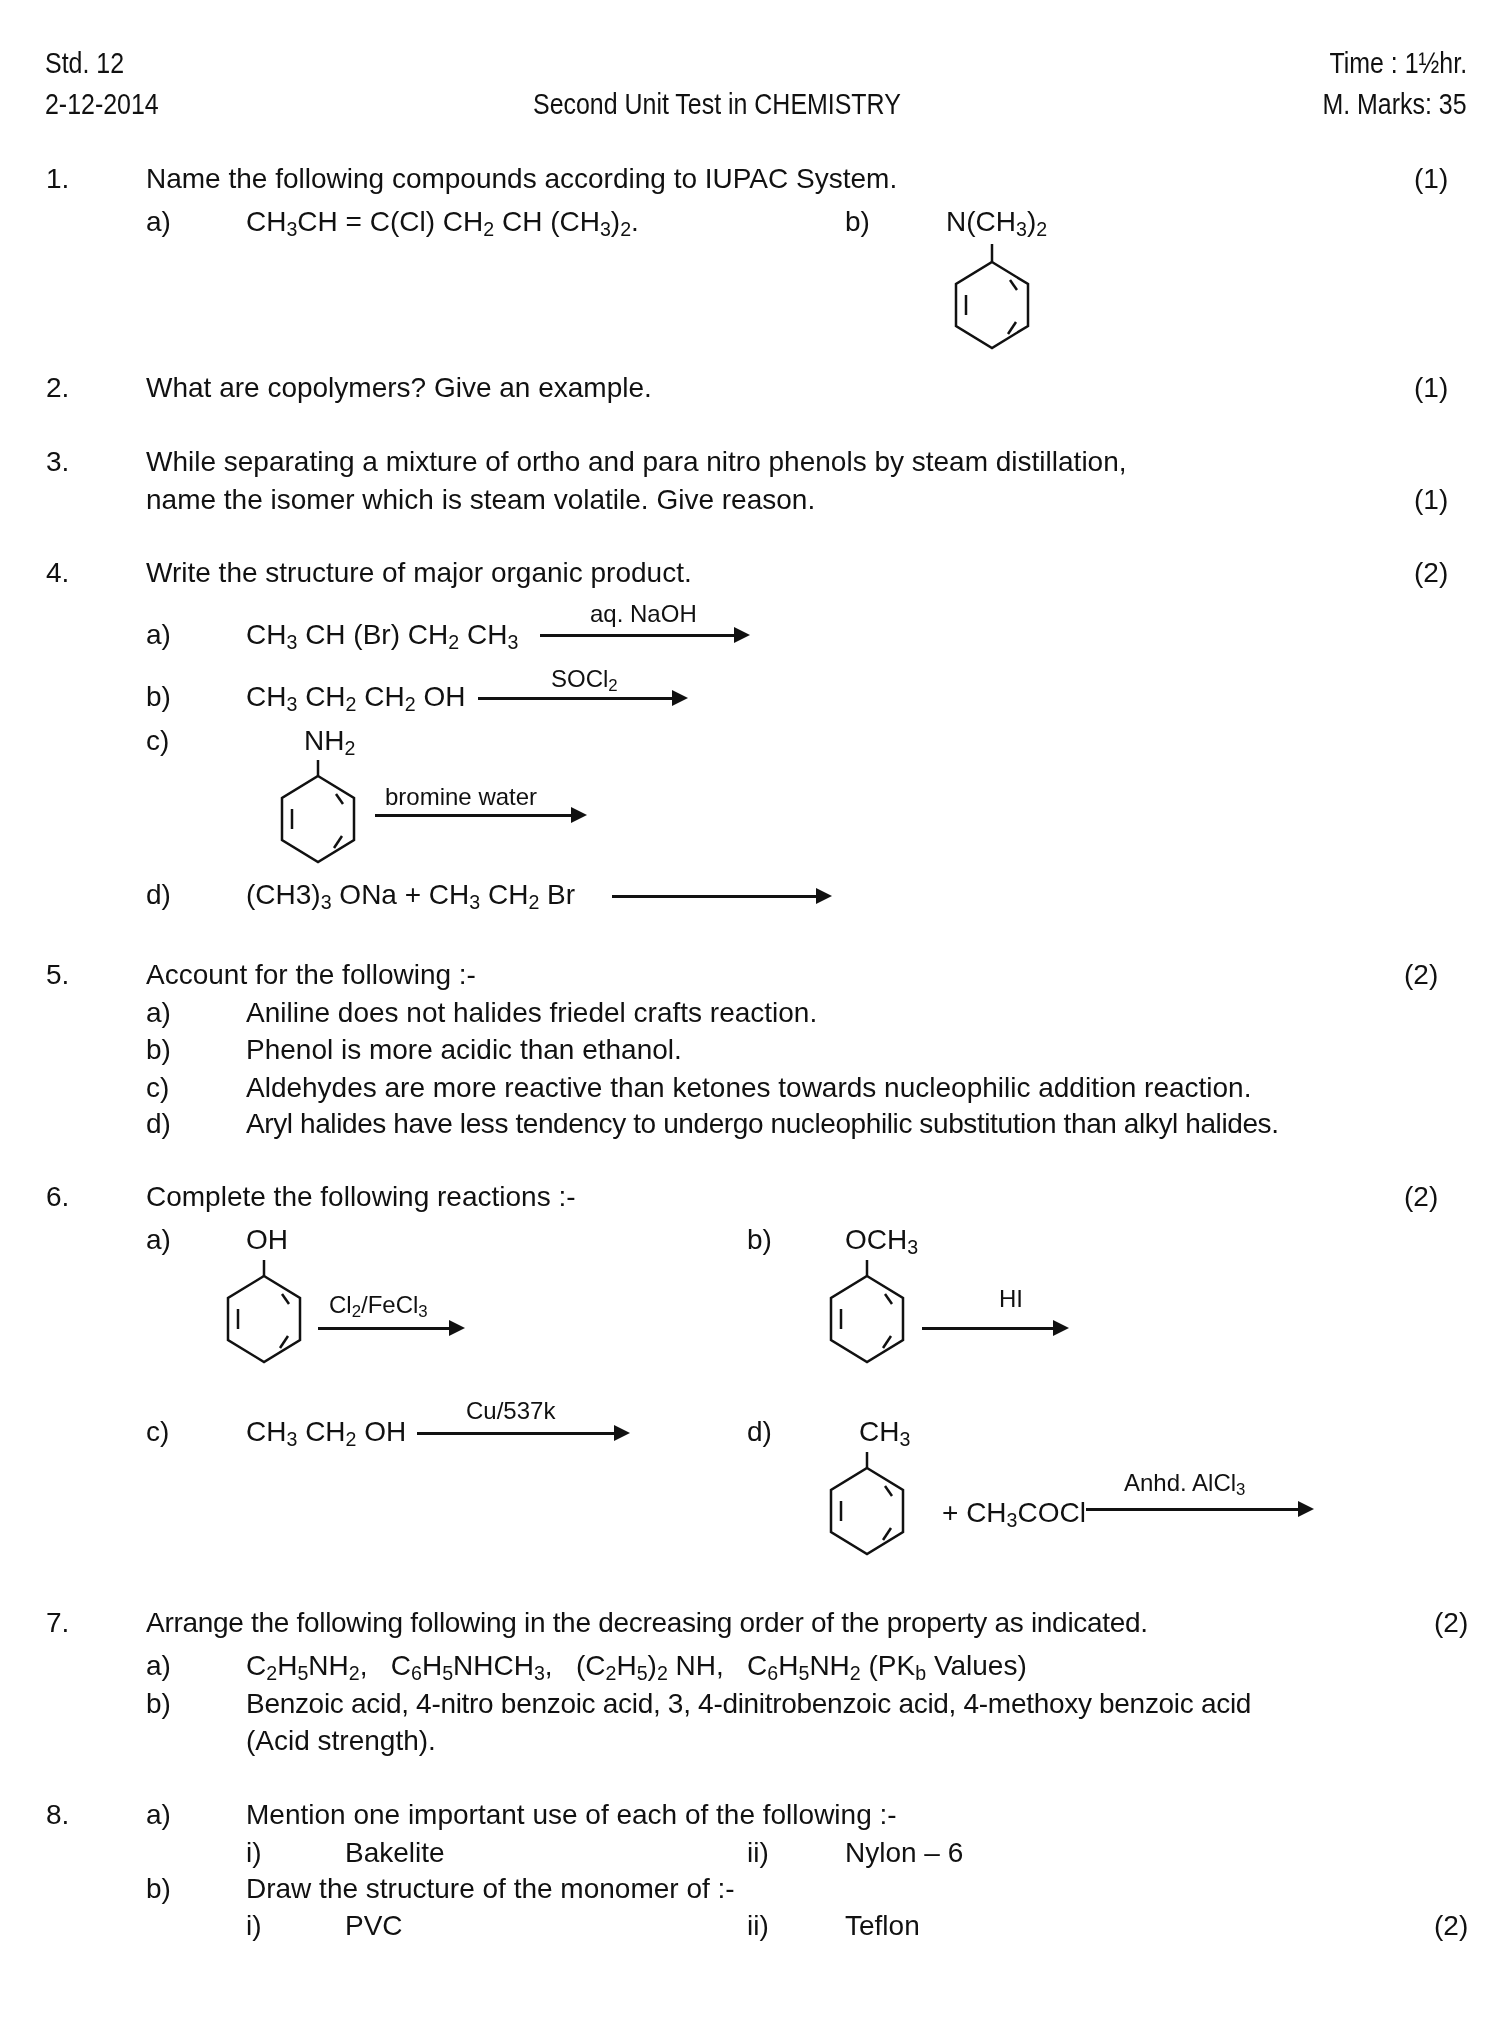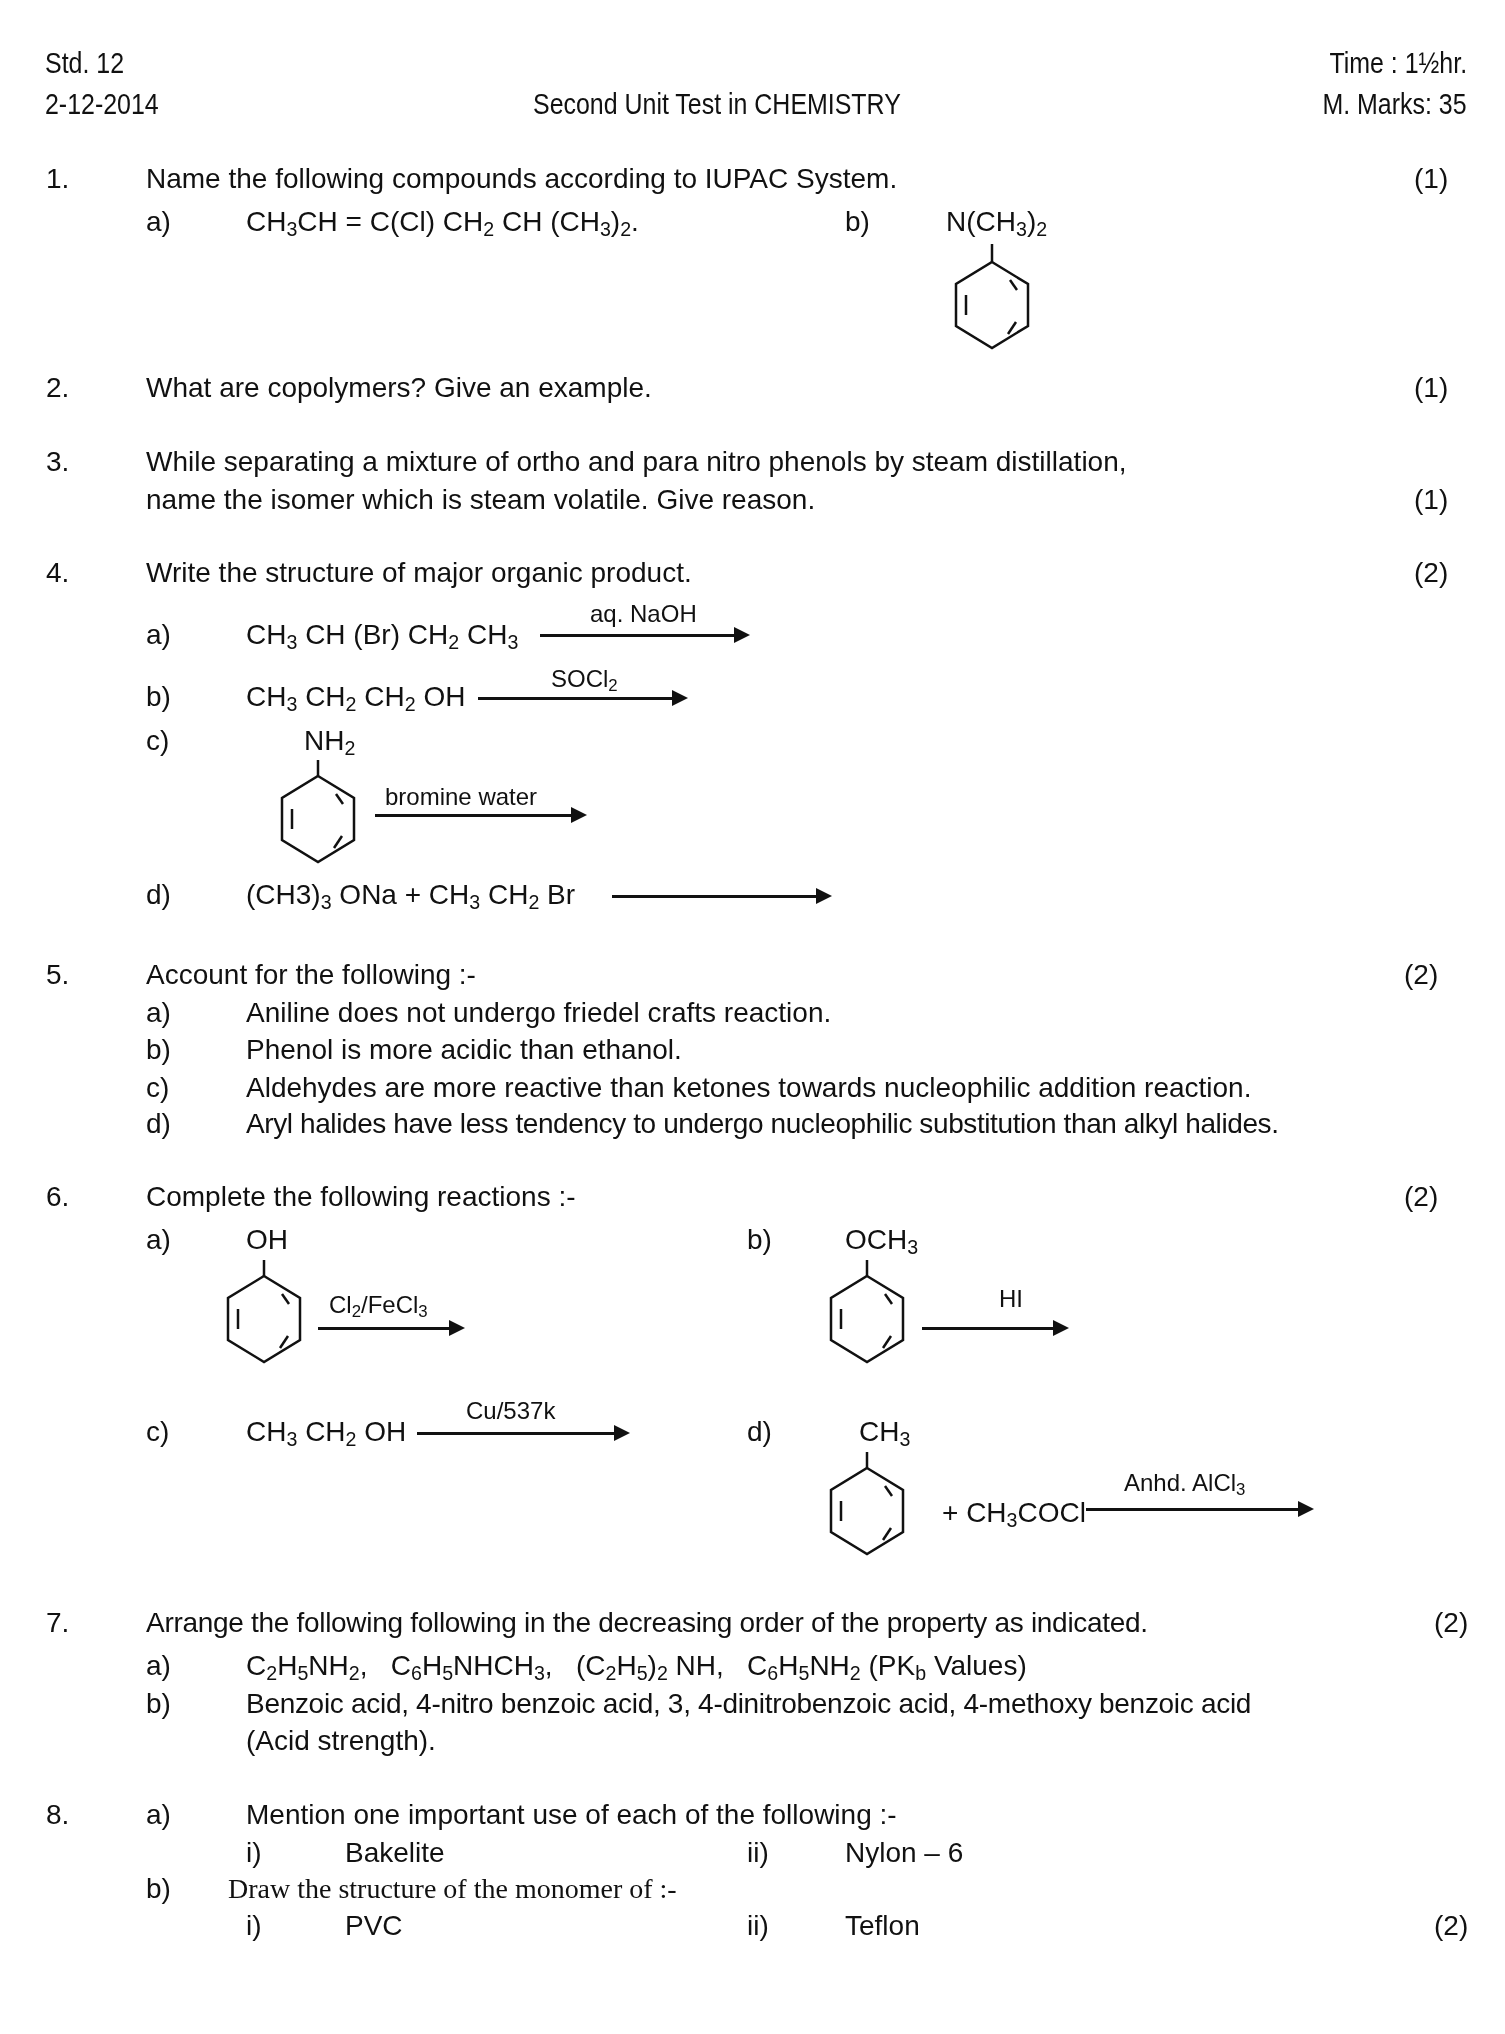--- a/index.html
+++ b/index.html
@@ -86,21 +86,21 @@
   <div class="t" style="left:146px;top:895px;">d)</div>
   <div class="t" style="left:246px;top:895px;">(CH3)<sub>3</sub> ONa + CH<sub>3</sub> CH<sub>2</sub> Br</div>
   <div class="arrow" style="left:612px;top:895px;width:216px;"></div>
 </div>
 
 <div>
   <div class="t" style="left:46px;top:975px;">5.</div>
   <div class="t" style="left:146px;top:975px;">Account for the following :-</div>
   <div class="t" style="left:1404px;top:975px;">(2)</div>
   <div class="t" style="left:146px;top:1013px;">a)</div>
-  <div class="t" style="left:246px;top:1013px;">Aniline does not undergo friedel crafts reaction.</div>
+  <div class="t" style="left:246px;top:1013px;">Aniline does not halides friedel crafts reaction.</div>
   <div class="t" style="left:146px;top:1050px;">b)</div>
   <div class="t" style="left:246px;top:1050px;">Phenol is more acidic than ethanol.</div>
   <div class="t" style="left:146px;top:1088px;">c)</div>
   <div class="t" style="left:246px;top:1088px;">Aldehydes are more reactive than ketones towards nucleophilic addition reaction.</div>
   <div class="t" style="left:146px;top:1124px;">d)</div>
   <div class="t" style="left:246px;top:1124px;letter-spacing:-0.4px;">Aryl halides have less tendency to undergo nucleophilic substitution than alkyl halides.</div>
 </div>
 
 <div>
   <div class="t" style="left:46px;top:1197px;">6.</div>
@@ -169,19 +169,19 @@
 
 <div>
   <div class="t" style="left:46px;top:1815px;">8.</div>
   <div class="t" style="left:146px;top:1815px;">a)</div>
   <div class="t" style="left:246px;top:1815px;">Mention one important use of each of the following :-</div>
   <div class="t" style="left:246px;top:1853px;">i)</div>
   <div class="t" style="left:345px;top:1853px;">Bakelite</div>
   <div class="t" style="left:747px;top:1853px;">ii)</div>
   <div class="t" style="left:845px;top:1853px;">Nylon – 6</div>
   <div class="t" style="left:146px;top:1889px;">b)</div>
-  <div class="t" style="left:228px;top:1889px;font-family:Liberation Serif, serif;">Draw the structure of the monomer of :-</div>
+  <div class="t" style="left:246px;top:1889px;">Draw the structure of the monomer of :-</div>
   <div class="t" style="left:246px;top:1926px;">i)</div>
   <div class="t" style="left:345px;top:1926px;text-align:center;">PVC</div>
   <div class="t" style="left:747px;top:1926px;">ii)</div>
   <div class="t" style="left:845px;top:1926px;">Teflon</div>
   <div class="t" style="left:1434px;top:1926px;">(2)</div>
 </div>
 
 </body></html>

